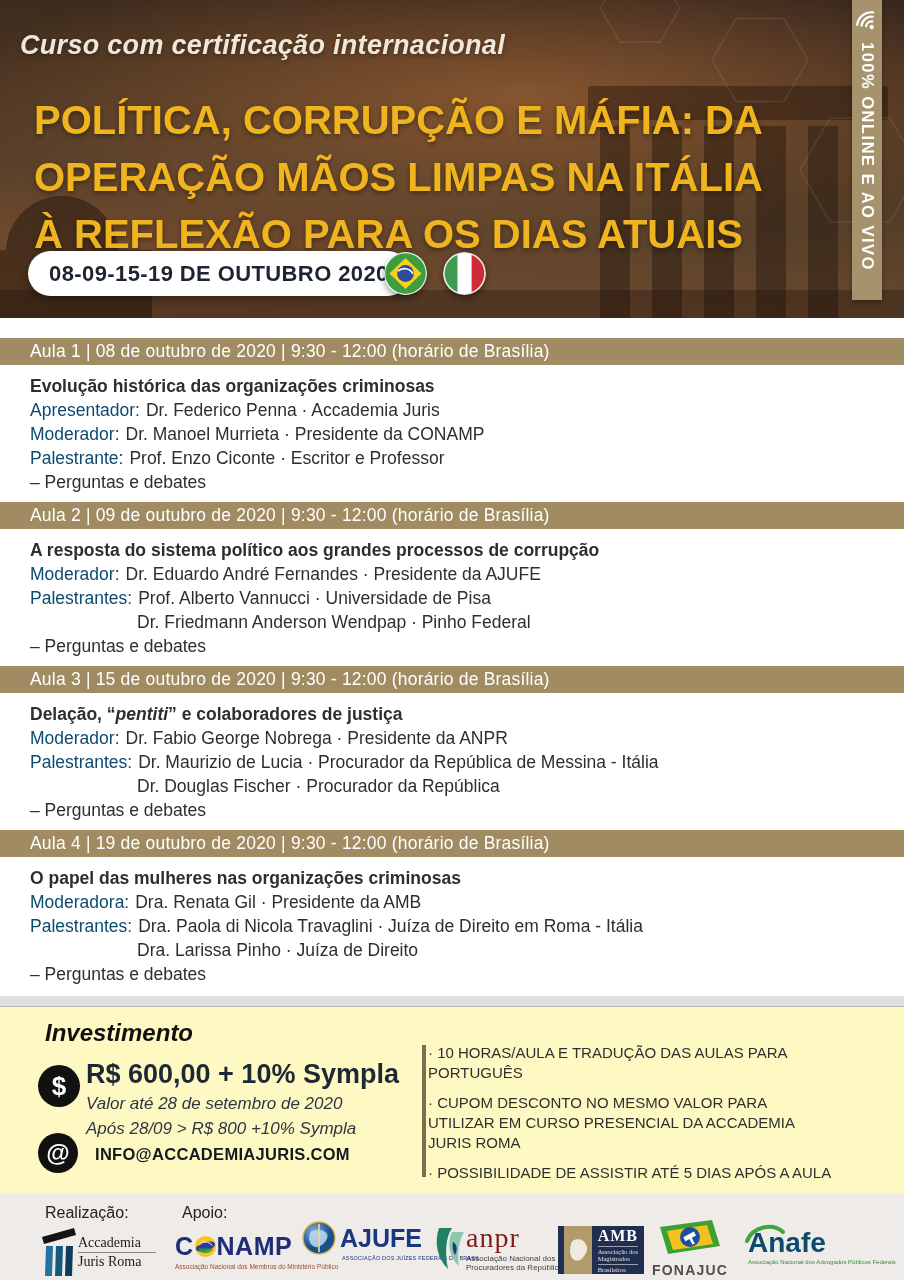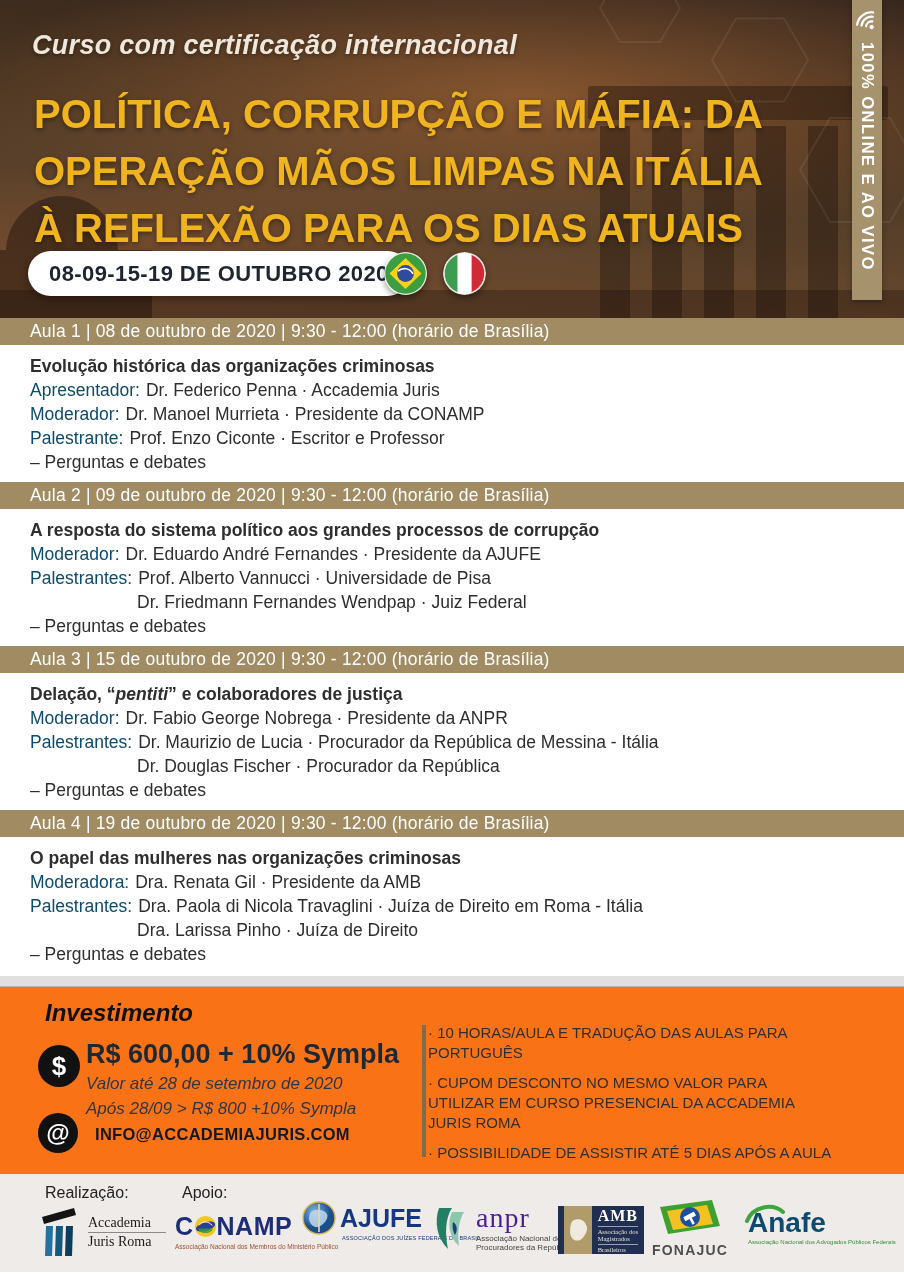--- a/index.html
+++ b/index.html
@@ -9,26 +9,26 @@
   
   .hero {
     position:relative; width:904px; height:318px; overflow:hidden;
     background:
       radial-gradient(90% 65% at 58% 30%, rgba(186,115,60,.55), rgba(0,0,0,0) 70%),
       radial-gradient(55% 45% at 18% 80%, rgba(130,78,45,.45), rgba(0,0,0,0) 70%),
       linear-gradient(185deg, #31231c 0%, #44301f 30%, #58402a 60%, #6b4a2e 85%, #704d30 100%);
   }
   .hero svg.ruins { position:absolute; inset:0; }
   .kicker {
-    position:absolute; left:32px; top:30px;
+    position:absolute; left:20px; top:30px;
     font-size:27px; font-weight:bold; font-style:italic;
     color:#EFE7DC; letter-spacing:.3px; text-shadow:0 2px 4px rgba(0,0,0,.35);
   }
   .hero-title {
-    position:absolute; left:34px; top:86px;
+    position:absolute; left:34px; top:92px;
     font-weight:800; font-size:40px; line-height:57px;
     color:#F0B41E; letter-spacing:0; text-shadow:0 2px 5px rgba(0,0,0,.4);
   }
   .hero-title div { white-space:nowrap; }
   .date-badge {
     position:absolute; left:28px; top:251px; height:45px;
     background:#fff; border-radius:24px; padding:0 21px;
     display:flex; align-items:center;
     box-shadow:0 3px 8px rgba(0,0,0,.35);
     font-weight:bold; font-size:22px; letter-spacing:.4px; color:#1D2531;
@@ -44,75 +44,75 @@
     background:#A6936D; display:flex; flex-direction:column; align-items:center;
     padding-top:8px; box-shadow:0 2px 5px rgba(0,0,0,.3);
   }
   .ribbon .wifi { width:26px; height:26px; transform:rotate(-38deg); margin-bottom:8px; }
   .ribbon-text {
     writing-mode:vertical-rl; color:#fff; font-weight:bold;
     font-size:16.5px; letter-spacing:1.5px; white-space:nowrap;
   }
 
   
-  .aulas { margin-top:0; }
+  .aulas { margin-top:20px; }
   .aula-bar {
     height:27px; line-height:27px; background:#A18B62; color:#fff;
     font-size:17.5px; font-weight:500; padding-left:30px; letter-spacing:.2px;
     white-space:nowrap;
   }
   .aula-body { padding:9px 28px 8px 30px; }
   .aula-body > div { line-height:24px; font-size:17.5px; color:#2E2E2E; }
   .aula-title { font-size:19.5px; font-weight:bold; color:#1E6B45; }
   .aula-title em { font-style:italic; }
   .speaker-label { color:#0c4a6e; margin-right:6px; }
   .speaker-line.indent { padding-left:107px; }
   .aula-note { color:#2E2E2E; }
 
   
   .strip { margin-top:2px; height:11px; background:#E2E0DF; border-bottom:1px solid #B9B6B4; }
 
   
-  .invest { position:relative; height:187px; background:#f97316; }
+  .invest { position:relative; height:187px; background:#fef9c3; }
   .invest-heading { position:absolute; left:45px; top:12px; font-size:24px; font-weight:800; font-style:italic; color:#111; }
   .ico-circle { position:absolute; background:#111; color:#fff; border-radius:50%;
                 display:flex; align-items:center; justify-content:center; font-weight:800; }
   .ico-dollar { left:38px; top:58px; width:42px; height:42px; font-size:26px; }
   .ico-at     { left:38px; top:126px; width:40px; height:40px; font-size:24px; }
   .price-block { position:absolute; left:86px; top:50px; }
   .price-main { font-size:27px; font-weight:800; color:#1C2833; line-height:34px; white-space:nowrap; }
   .price-note { font-size:17px; color:#2E3642; line-height:25px; white-space:nowrap;font-style:italic; }
   .email { position:absolute; left:95px; top:138px; font-size:16.5px; font-weight:800;
            letter-spacing:.3px; color:#14191F; }
   .v-divider { position:absolute; left:422px; top:38px; width:4px; height:132px; background:#7E6D4D; }
   .bullets { position:absolute; left:428px; top:36px; width:450px; }
   .bullets div { font-size:15px; line-height:20px; color:#2F2F2F; margin-bottom:10px; white-space:pre-line; }
 
   
   .footer { position:relative; height:98px; background:#EFEBE8; }
   .f-label { position:absolute; top:10px; font-size:16px; color:#222; font-weight:500; }
   .lbl-real { left:45px; } .lbl-apoio { left:182px; }
-  .logo { position:absolute; display:flex; align-items:center; gap:10px; }
+  .logo { position:absolute; display:flex; align-items:center; gap:0; }
 
   .logo-accademia { left:40px; top:32px; }
   .acc-text { font-family:"Liberation Serif", serif; font-size:14px; color:#1b1b1b; line-height:16px; }
   .acc-text .rule { border-top:1px solid #8a8a8a; margin:1px 0; width:78px; }
 
   .logo-conamp { left:175px; top:38px; display:block; }
   .conamp-row { display:flex; align-items:center; }
   .conamp-row span { font-size:25px; font-weight:800; color:#1F2C77; letter-spacing:.5px; }
   .conamp-tag { font-size:6.5px; color:#9A4F37; margin-top:2px; white-space:nowrap; }
 
   .logo-ajufe { left:302px; top:27px; display:block; }
   .ajufe-row { display:flex; align-items:center; gap:4px; }
   .ajufe-row span { font-size:25px; font-weight:800; color:#173781; }
   .ajufe-tag { font-size:5.5px; color:#173781; margin-left:40px; letter-spacing:.2px; white-space:nowrap; }
 
   .logo-anpr { left:432px; top:30px; }
-  .anpr-name { font-family:"Liberation Serif", serif; font-size:28px; color:#4c1d95; letter-spacing:1px; line-height:28px; }
+  .anpr-name { font-family:"Liberation Serif", serif; font-size:28px; color:#7f1d1d; letter-spacing:1px; line-height:28px; }
   .anpr-tag { font-size:8px; color:#444; line-height:9px; margin-top:2px; }
 
   .logo-amb { left:558px; top:32px; background:#202E52; width:86px; height:48px;
               padding:6px; gap:6px; }
   .amb-gold { width:30px; height:48px; background:#B29B6B; display:flex; align-items:center; justify-content:center; }
   .amb-text { color:#fff; font-family:"Liberation Serif", serif; }
   .amb-name { font-size:16px; font-weight:bold; letter-spacing:1px; }
   .amb-rule { border-top:1px solid rgba(255,255,255,.55); margin:1px 0; }
   .amb-tag { font-size:6.5px; line-height:7.5px; color:#E8E4D8; }
 
@@ -208,21 +208,21 @@
         <div class="aula-note">– Perguntas e debates</div>
       </div>
     </div>
 
     <div class="aula">
       <div class="aula-bar">Aula 2 | 09 de outubro de 2020 | 9:30 - 12:00 (horário de Brasília)</div>
       <div class="aula-body">
         <div class="aula-title"><span>A resposta do sistema político aos grandes processos de corrupção</span><em></em><span></span></div>
         <div class="speaker-line"><span class="speaker-label">Moderador:</span><span>Dr. Eduardo André Fernandes · Presidente da AJUFE</span></div>
         <div class="speaker-line"><span class="speaker-label">Palestrantes:</span><span>Prof. Alberto Vannucci · Universidade de Pisa</span></div>
-        <div class="speaker-line indent"><span>Dr. Friedmann Fernandes Wendpap · Juiz Federal</span></div>
+        <div class="speaker-line indent"><span>Dr. Friedmann Anderson Wendpap · Pinho Federal</span></div>
         <div class="aula-note">– Perguntas e debates</div>
       </div>
     </div>
 
     <div class="aula">
       <div class="aula-bar">Aula 3 | 15 de outubro de 2020 | 9:30 - 12:00 (horário de Brasília)</div>
       <div class="aula-body">
         <div class="aula-title"><span>Delação, “</span><em>pentiti</em><span>” e colaboradores de justiça</span></div>
         <div class="speaker-line"><span class="speaker-label">Moderador:</span><span>Dr. Fabio George Nobrega · Presidente da ANPR</span></div>
         <div class="speaker-line"><span class="speaker-label">Palestrantes:</span><span>Dr. Maurizio de Lucia · Procurador da República de Messina - Itália</span></div>

